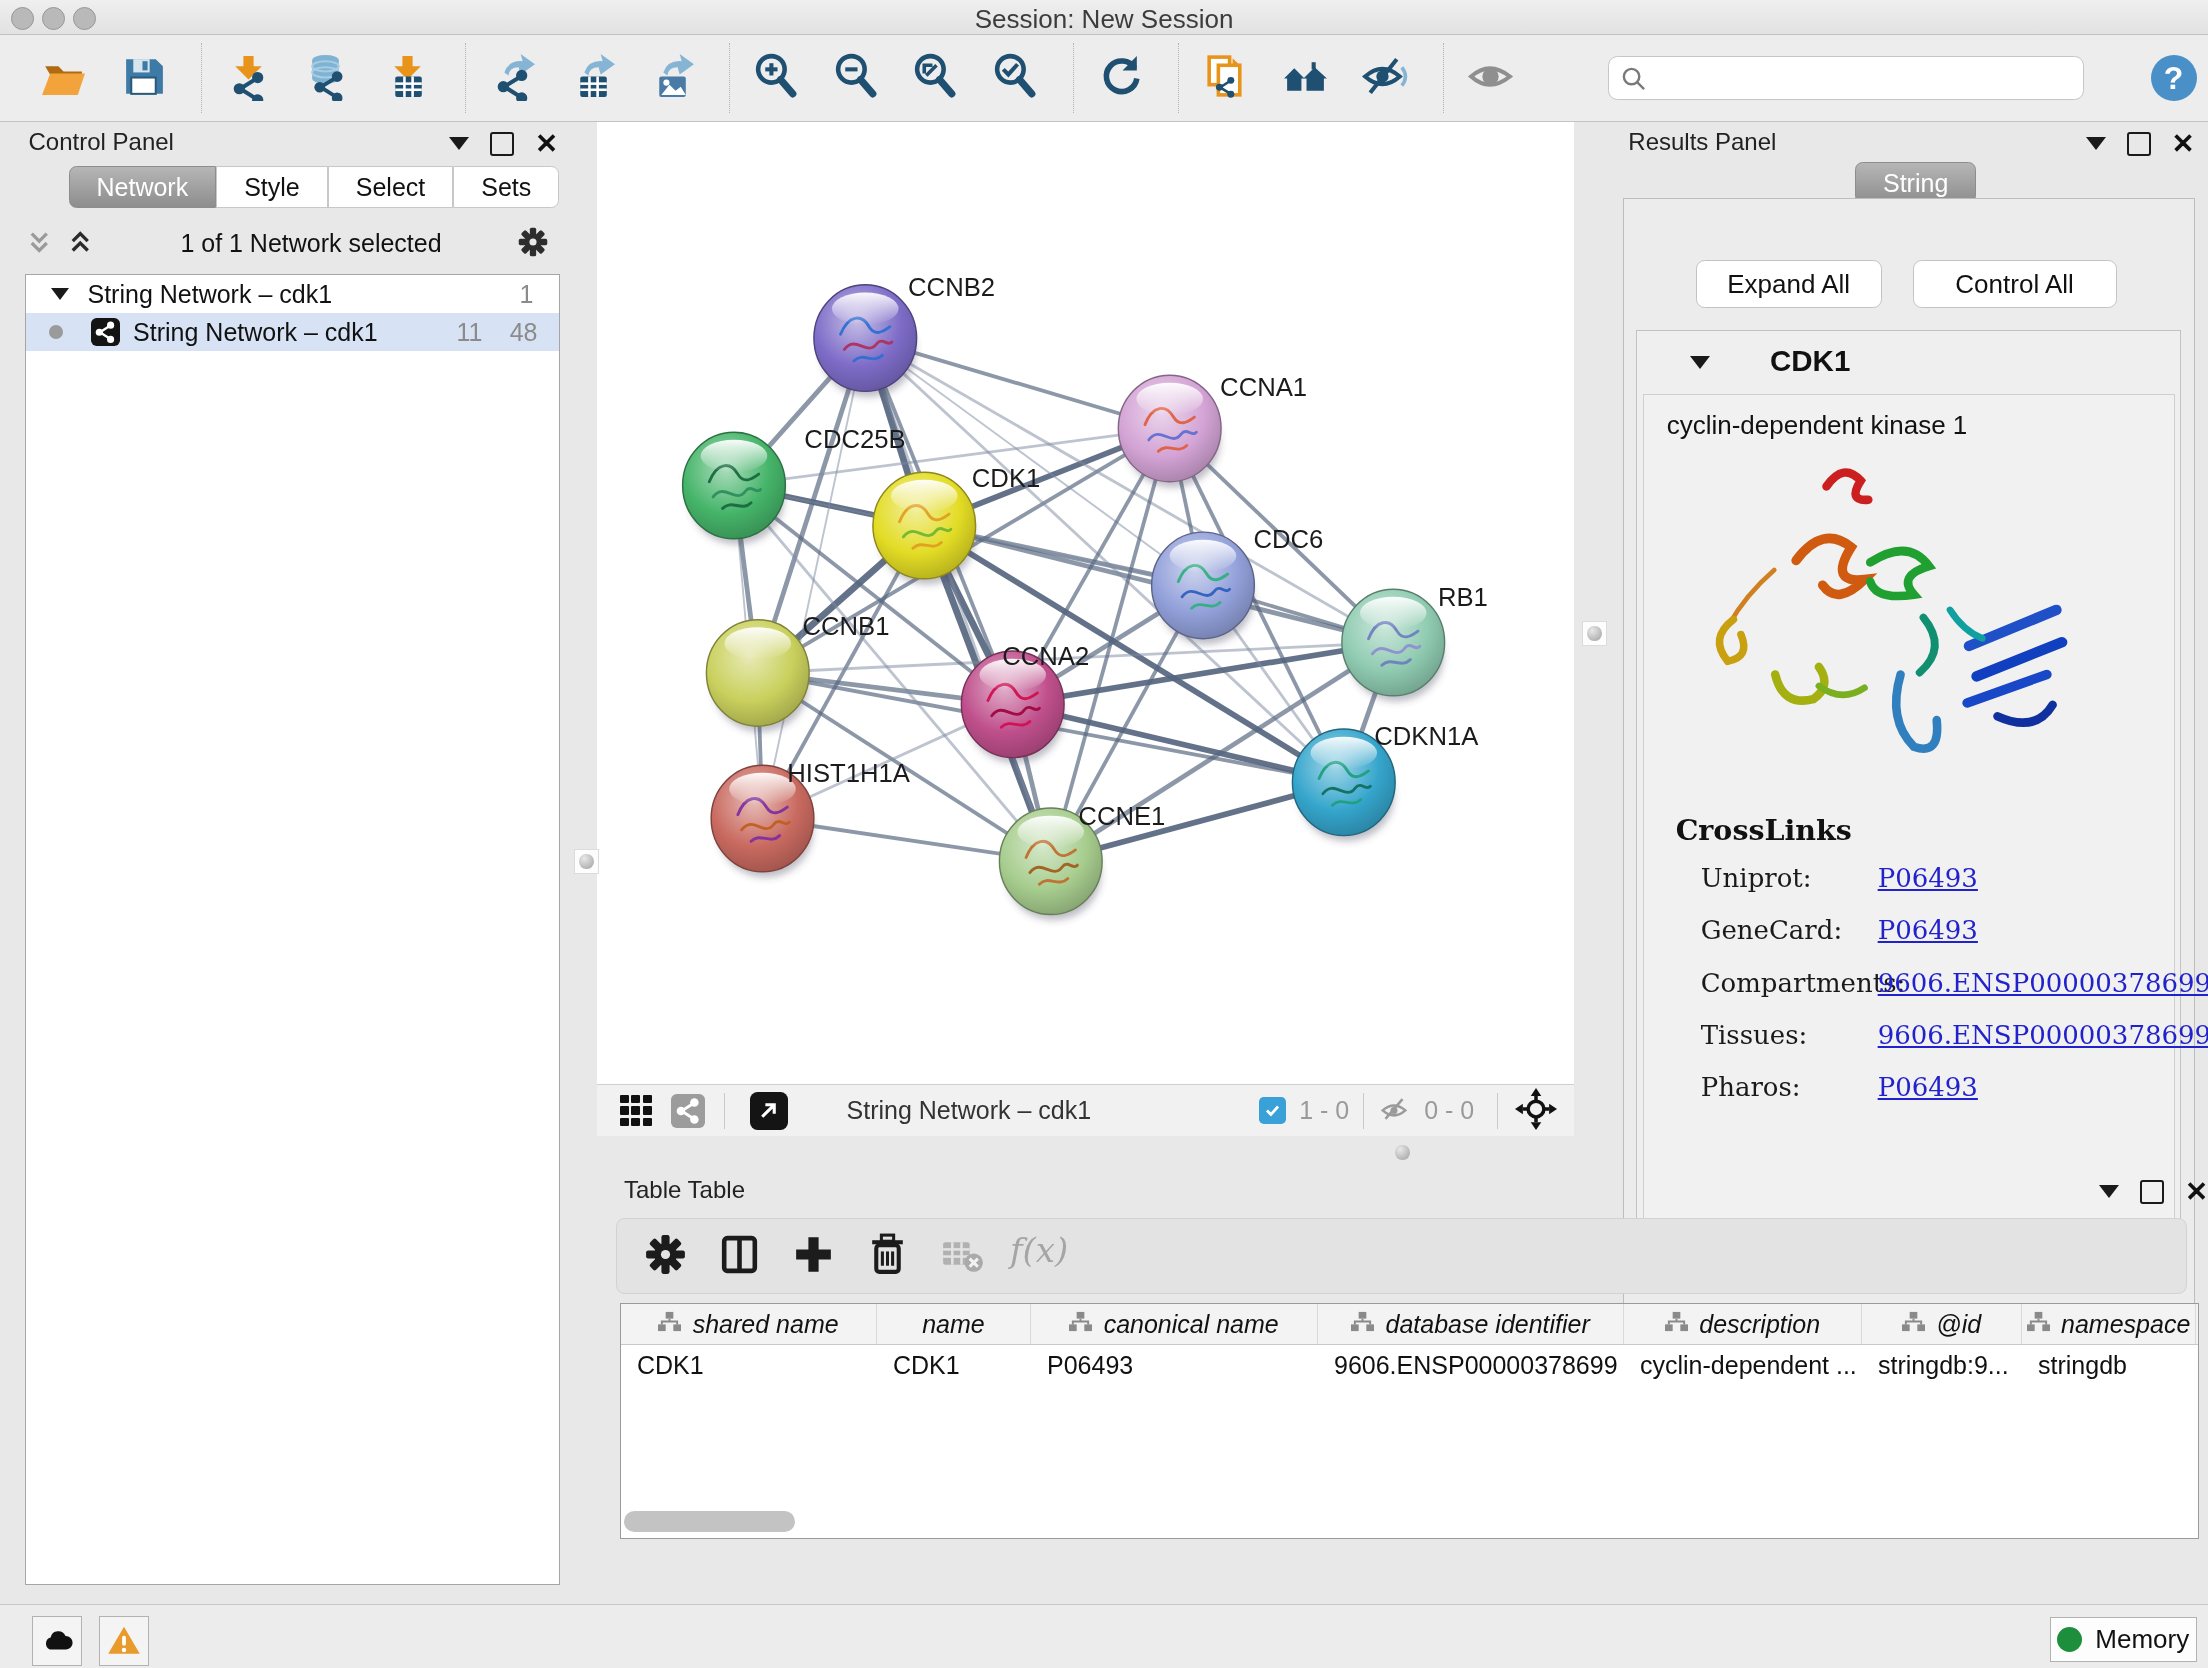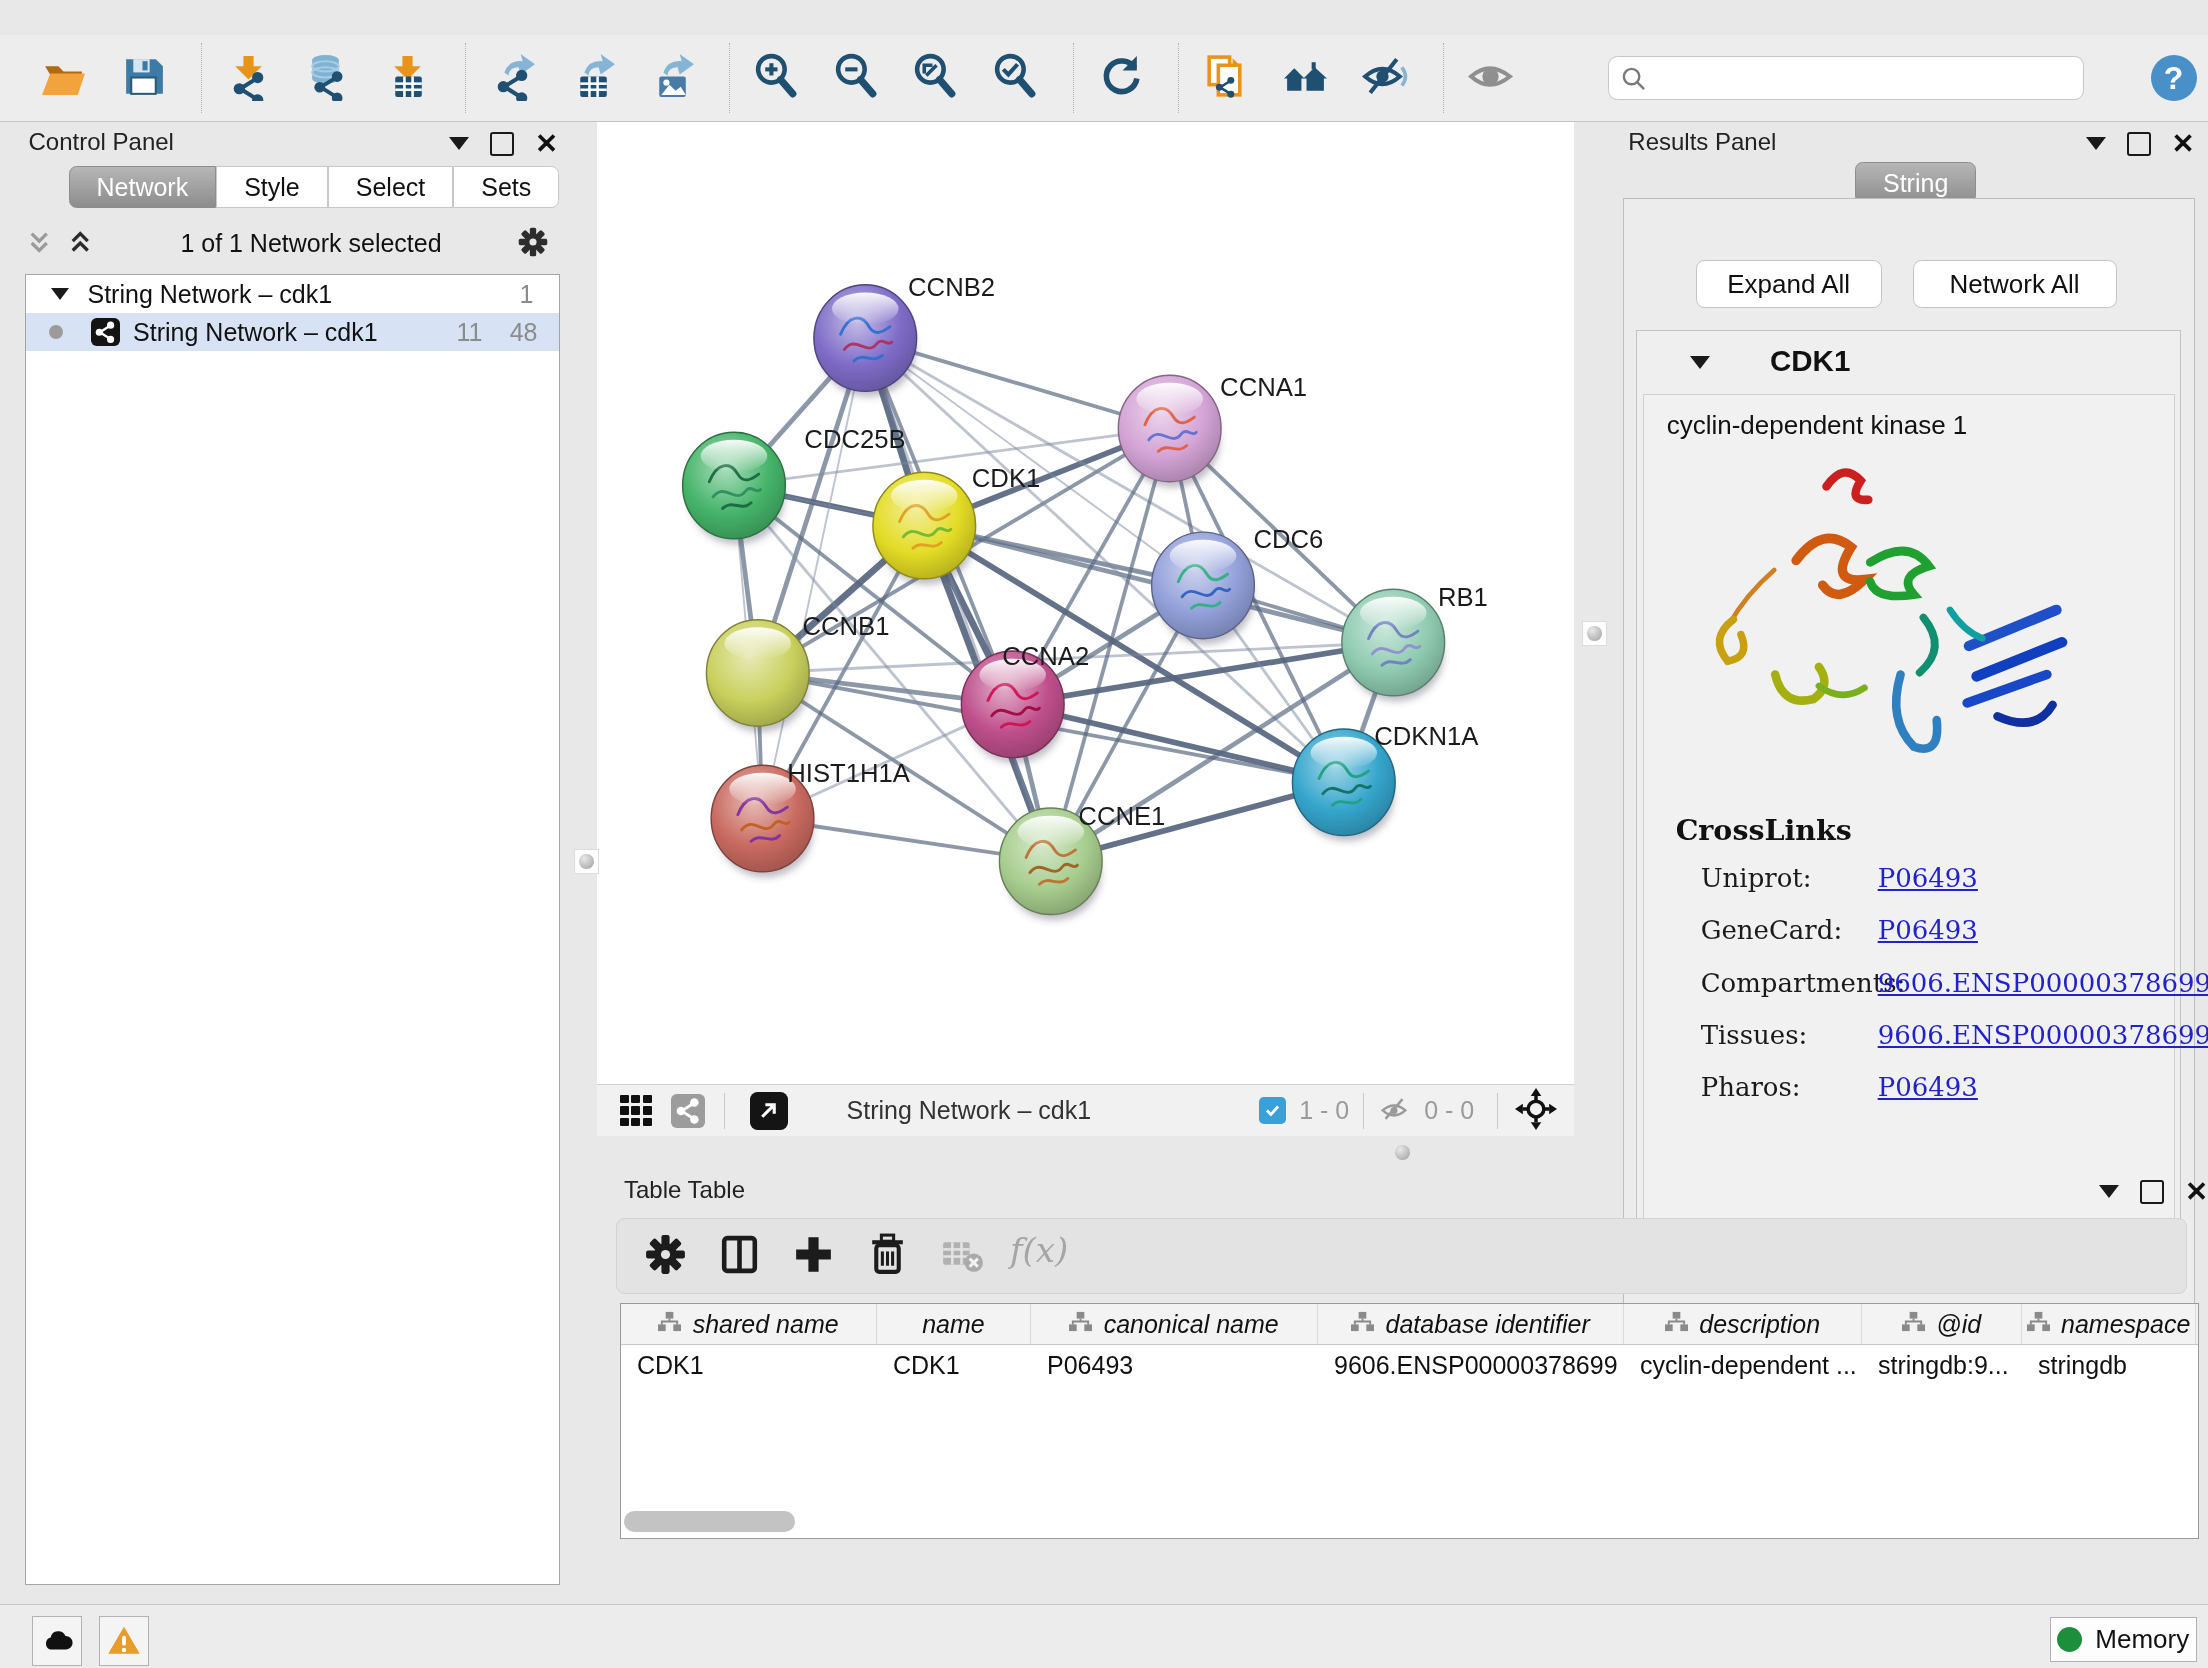--- a/index.html
+++ b/index.html
@@ -96,20 +96,26 @@
   #memory-btn{position:absolute;right:11.4px;top:12.4px;width:145px;height:43px;background:#fdfdfd;border:1.9px solid #b2b2b2;display:flex;align-items:center;justify-content:center;gap:13.3px;font-size:26px;color:#111;}
   #memory-dot{width:25px;height:25px;border-radius:50%;background:#1d8f3c;}
 
   .chev svg{display:block;}
 </style>
 </head>
 <body>
 
 <div id="app">
 
+  <div id="titlebar">
+    <span class="traffic" style="left:10.5px"></span>
+    <span class="traffic" style="left:42px"></span>
+    <span class="traffic" style="left:73px"></span>
+    <div id="win-title">Session: New Session</div>
+  </div>
 
   <div id="toolbar">
     <span id="tb-icons" style="display:flex;align-items:center">
         <span class="tbtn">
           <svg viewBox="0 0 48 48">
             <path d="M6 14h13l5 5h18v5H12z" fill="#b06a10"></path>
             <path d="M3 42l8-21h34l-7 21z" fill="#f3a33c"></path>
           </svg>
         </span>
         <span class="tbtn">
@@ -677,21 +683,21 @@
     <div class="panel-ctrls" style="right:13.3px;top:9.5px">
       <span class="pc-tri"></span>
       <span class="pc-box"></span>
       <span class="pc-x">✕</span>
     </div>
     <div id="rp-tab" class="tabrow">
         <span class="tabbtn active" style="border-radius:7.6px">String</span>
       </div>
     <div id="rp-outer">
       <span class="rp-btn" style="left:72px;width:184px">Expand All</span>
-      <span class="rp-btn" style="left:289px;width:202px">Network All</span>
+      <span class="rp-btn" style="left:289px;width:202px">Control All</span>
       <div id="rp-section">
         <div id="rp-sec-head">
           <span class="pc-tri"></span>
           <span id="gene-symbol">CDK1</span>
         </div>
         <div id="rp-inner">
           <span id="gene-desc">cyclin-dependent kinase 1</span>
           <svg id="protein-img" width="418" height="358" viewBox="0 0 440 376">
             <g fill="none" stroke-linecap="round">
               <path d="M150 40 q18 -26 36 -6 q-14 22 8 20" stroke="#cc2020" stroke-width="9"></path>

